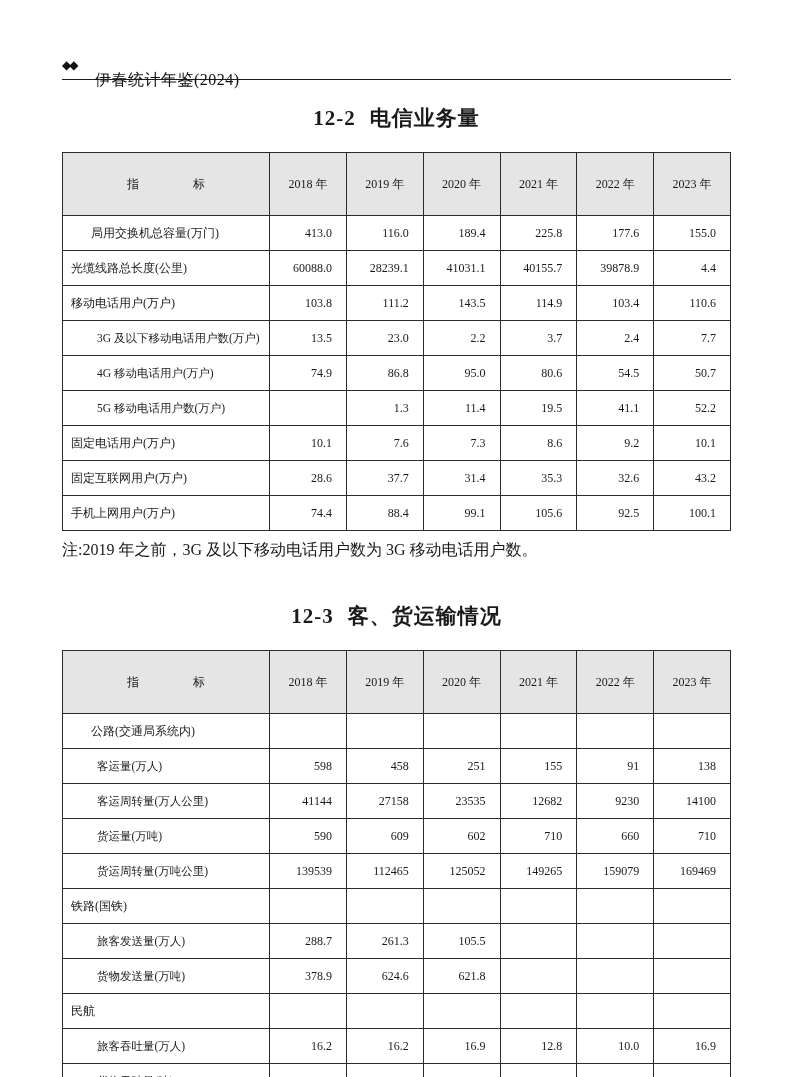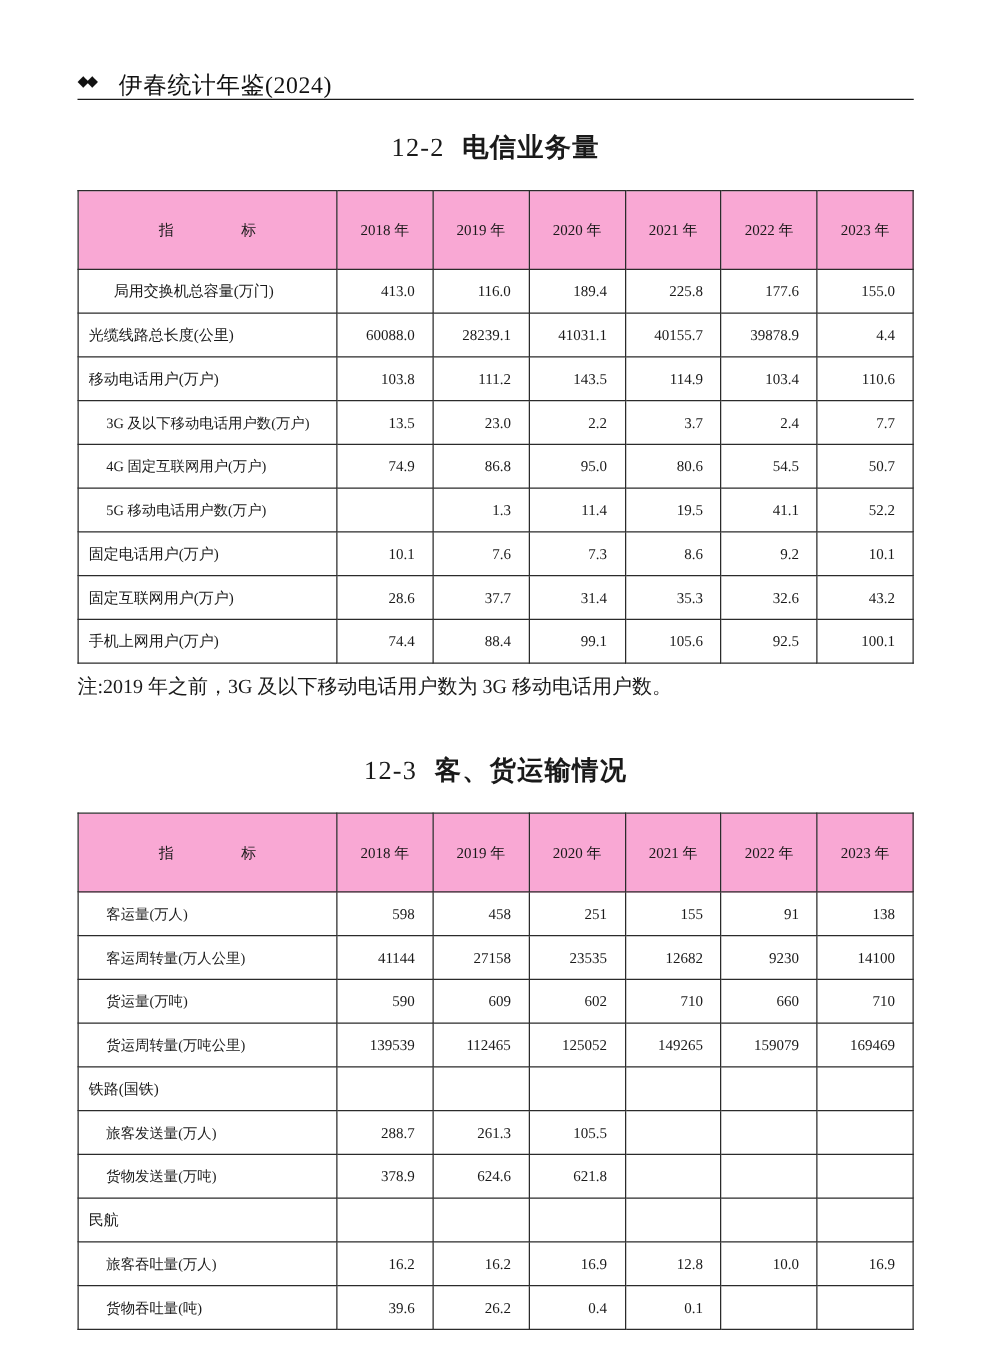--- a/index.html
+++ b/index.html
@@ -34,22 +34,22 @@
     left: 0;
     top: 0;
     font-size: 12px;
     letter-spacing: -2px;
     color: #111;
     line-height: 18px;
   }
   .runhead .rh-text {
     position: absolute;
     left: 33px;
-    top: 4px;
-    font-size: 19px;
+    top: 15px;
+    font-size: 16px;
     line-height: 18px;
     letter-spacing: 0.5px;
     color: #111;
   }
   .runhead .rule {
     position: absolute;
     left: 0;
     right: 0;
     top: 23px;
     border-top: 1.6px solid #1a1a1a;
@@ -62,60 +62,60 @@
   .tbl-title {
     text-align: center;
     font-size: 21px;
     font-weight: bold;
     letter-spacing: 1px;
     margin: 0 0 20px 0;
     font-family: "Liberation Sans", "DejaVu Sans", sans-serif;
   }
   .tbl-title .num {
     font-family: "Liberation Serif", serif;
-    font-weight: normal;
+    font-weight: bold;
     margin-right: 14px;
     margin-top: 48px;
   }
 
   table.stat {
     border-collapse: collapse;
     width: 100%;
     font-size: 11.5px;
     table-layout: fixed;
   }
   table.stat col.c-ind { width: 31%; }
   table.stat col.c-yr  { width: 11.5%; }
 
   table.stat th, table.stat td {
     border: 0.8px solid #2b2b2b;
     padding: 0;
     vertical-align: middle;
   }
   table.stat thead th {
-    background: #f9a8d4;
+    background: #e5e5e5;
     height: 62px;
     font-weight: normal;
     text-align: center;
     font-size: 12px;
   }
   table.stat thead th.ind-head {
     letter-spacing: 10px;
     text-indent: 10px;
   }
   table.stat tbody td {
     height: 34px;
   }
   table.stat td.ind {
     text-align: left;
     padding-left: 8px;
     font-size: 12px;
     border-right: 1.3px solid #2b2b2b;
   }
-  table.stat td.ind.lvl1 { padding-left: 22px; font-size: 11.5px; }
+  table.stat td.ind.lvl1 { padding-left: 34px; font-size: 11.5px; }
   table.stat td.val {
     text-align: right;
     padding-right: 14px;
     font-size: 12px;
     font-family: "Liberation Serif", serif;
   }
   table.stat tbody tr:first-child td { border-top: 1.3px solid #2b2b2b; padding-left: 28px; }
 
   .compact tbody td { height: 23px; }
 
@@ -194,21 +194,21 @@
         <tr>
           <td class="ind lvl1">3G 及以下移动电话用户数(万户)</td>
           <td class="val">13.5</td>
           <td class="val">23.0</td>
           <td class="val">2.2</td>
           <td class="val">3.7</td>
           <td class="val">2.4</td>
           <td class="val">7.7</td>
         </tr>
         <tr>
-          <td class="ind lvl1">4G 固定互联网用户(万户)</td>
+          <td class="ind lvl1">4G 移动电话用户(万户)</td>
           <td class="val">74.9</td>
           <td class="val">86.8</td>
           <td class="val">95.0</td>
           <td class="val">80.6</td>
           <td class="val">54.5</td>
           <td class="val">50.7</td>
         </tr>
         <tr>
           <td class="ind lvl1">5G 移动电话用户数(万户)</td>
           <td class="val"></td>
@@ -272,20 +272,29 @@
           <th>2018 年</th>
           <th>2019 年</th>
           <th>2020 年</th>
           <th>2021 年</th>
           <th>2022 年</th>
           <th>2023 年</th>
         </tr>
       </thead>
       <tbody>
         <tr>
+          <td class="ind">公路(交通局系统内)</td>
+          <td class="val"></td>
+          <td class="val"></td>
+          <td class="val"></td>
+          <td class="val"></td>
+          <td class="val"></td>
+          <td class="val"></td>
+        </tr>
+        <tr>
           <td class="ind lvl1">客运量(万人)</td>
           <td class="val">598</td>
           <td class="val">458</td>
           <td class="val">251</td>
           <td class="val">155</td>
           <td class="val">91</td>
           <td class="val">138</td>
         </tr>
         <tr>
           <td class="ind lvl1">客运周转量(万人公里)</td>

